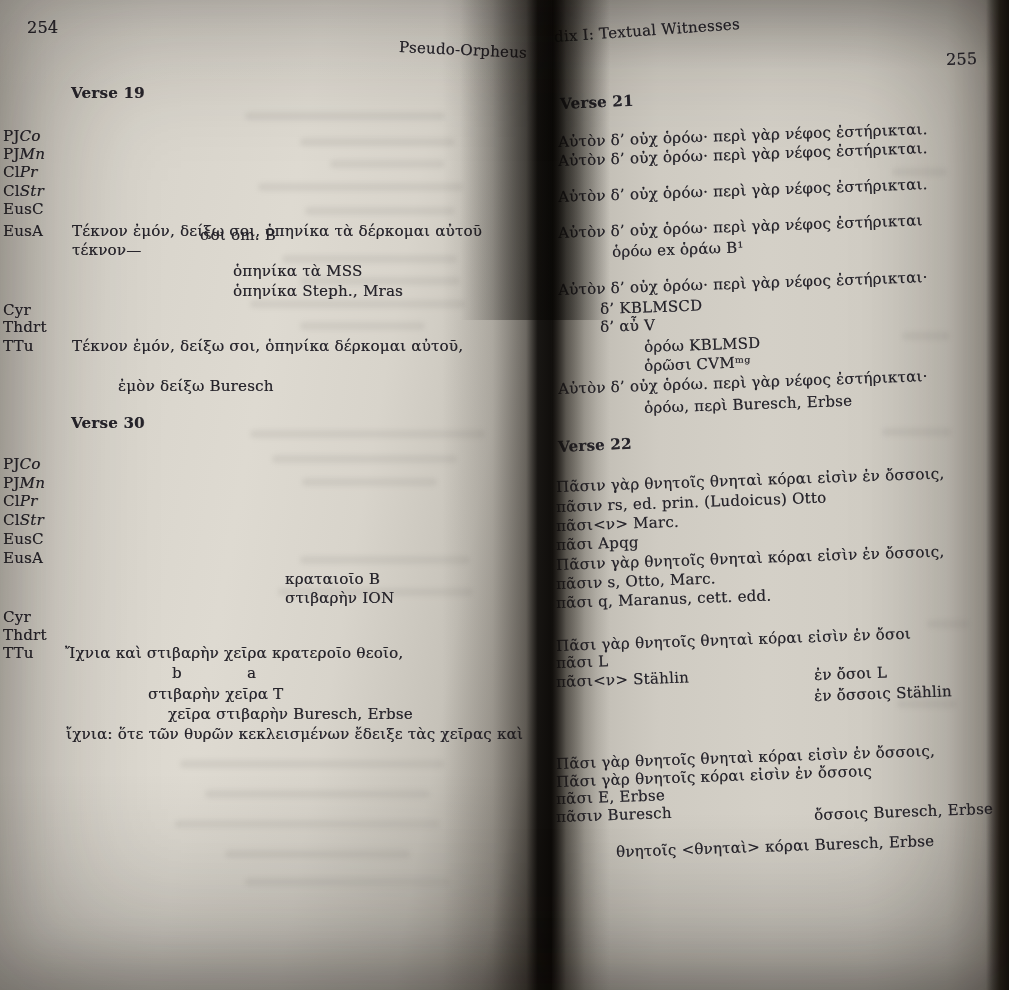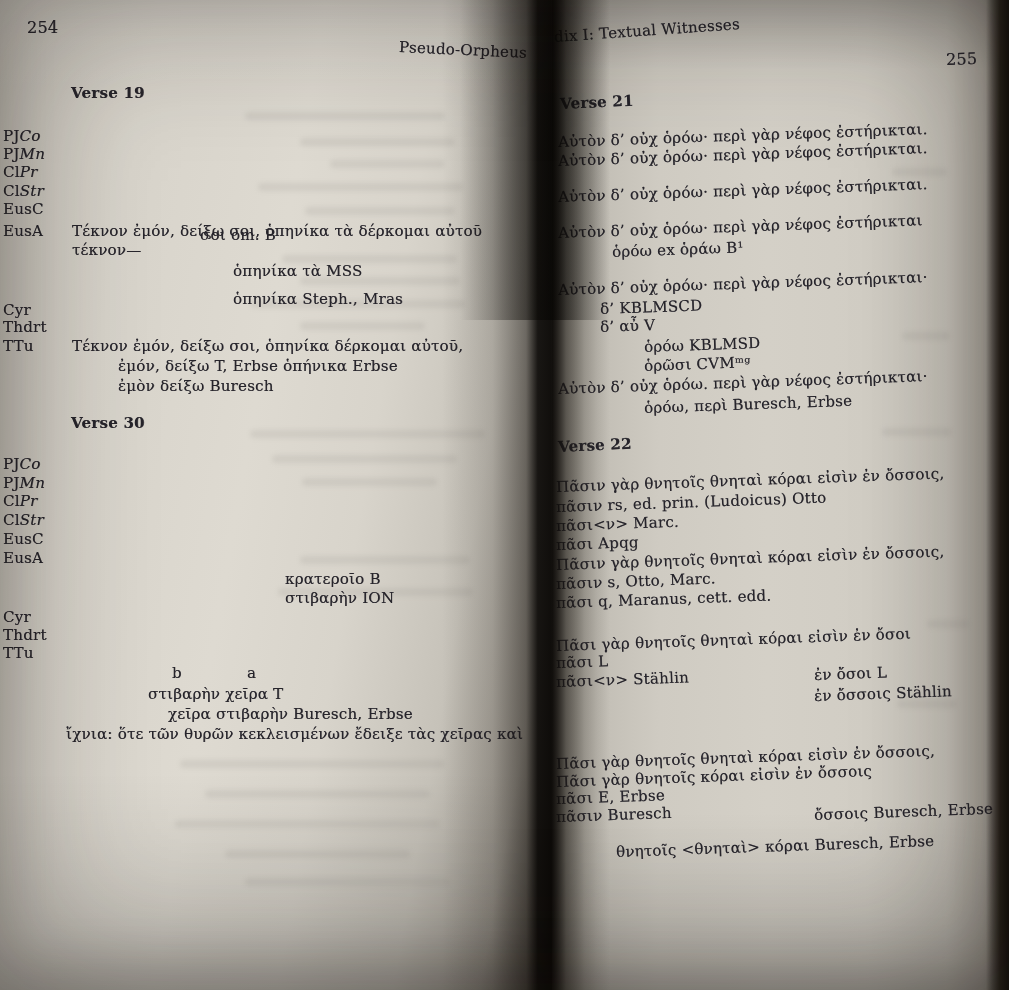--- a/index.html
+++ b/index.html
@@ -69,40 +69,40 @@
     <div class="t" style="left:3px;top:127px"><span>PJ</span><span class="it">Co</span></div>
     <div class="t" style="left:3px;top:145px"><span>PJ</span><span class="it">Mn</span></div>
     <div class="t" style="left:3px;top:163px"><span>Cl</span><span class="it">Pr</span></div>
     <div class="t" style="left:3px;top:182px"><span>Cl</span><span class="it">Str</span></div>
     <div class="t" style="left:3px;top:200px"><span>EusC</span><span class="it"></span></div>
     <div class="t" style="left:3px;top:222px"><span>EusA</span><span class="it"></span></div>
     <div class="t" style="left:72px;top:222px">Τέκνον ἐμόν, δείξω σοι, ὁπηνίκα τὰ δέρκομαι αὐτοῦ</div>
     <div class="t" style="left:72px;top:241px">τέκνον—</div>
     <div class="t" style="left:200px;top:226px">σοι om. B</div>
     <div class="t" style="left:233px;top:262px">ὁπηνίκα τὰ MSS</div>
-    <div class="t" style="left:233px;top:290px">ὁπηνίκα Steph., Mras</div>
+    <div class="t" style="left:233px;top:282px">ὁπηνίκα Steph., Mras</div>
     <div class="t" style="left:3px;top:301px"><span>Cyr</span></div>
     <div class="t" style="left:3px;top:318px"><span>Thdrt</span></div>
     <div class="t" style="left:3px;top:337px"><span>TTu</span></div>
     <div class="t" style="left:72px;top:337px">Τέκνον ἐμόν, δείξω σοι, ὁπηνίκα δέρκομαι αὐτοῦ,</div>
-    <div class="t" style="left:118px;top:357px">ἐμόν, δείξω T, Erbse ὁπήνικα Erbse</div>
     <div class="t" style="left:118px;top:377px">ἐμὸν δείξω Buresch</div>
 
     <div class="t b" style="left:71px;top:414px">Verse 30</div>
     <div class="t" style="left:3px;top:455px"><span>PJ</span><span class="it">Co</span></div>
     <div class="t" style="left:3px;top:474px"><span>PJ</span><span class="it">Mn</span></div>
     <div class="t" style="left:3px;top:492px"><span>Cl</span><span class="it">Pr</span></div>
     <div class="t" style="left:3px;top:511px"><span>Cl</span><span class="it">Str</span></div>
     <div class="t" style="left:3px;top:530px"><span>EusC</span></div>
     <div class="t" style="left:3px;top:549px"><span>EusA</span></div>
-    <div class="t" style="left:285px;top:570px">κρατεροῖο B</div>
+    <div class="t" style="left:285px;top:570px">κραταιοῖο B</div>
     <div class="t" style="left:285px;top:589px">στιβαρὴν ION</div>
     <div class="t" style="left:3px;top:608px"><span>Cyr</span></div>
     <div class="t" style="left:3px;top:626px"><span>Thdrt</span></div>
     <div class="t" style="left:3px;top:644px"><span>TTu</span></div>
+    <div class="t" style="left:65px;top:644px">Ἴχνια καὶ στιβαρὴν χεῖρα κρατεροῖο θεοῖο,</div>
     <div class="t" style="left:172px;top:664px">b</div>
     <div class="t" style="left:247px;top:664px">a</div>
     <div class="t" style="left:148px;top:685px">στιβαρὴν χεῖρα T</div>
     <div class="t" style="left:168px;top:705px">χεῖρα στιβαρὴν Buresch, Erbse</div>
     <div class="t" style="left:66px;top:725px">ἴχνια: ὅτε τῶν θυρῶν κεκλεισμένων ἔδειξε τὰς χεῖρας καὶ</div>
   </div>
 
   <div id="page-right" class="page">
     <div class="t tilt4" style="left:2px;top:28px">dix I: Textual Witnesses</div>
     <div class="t num tilt" style="left:394px;top:50px">255</div>

